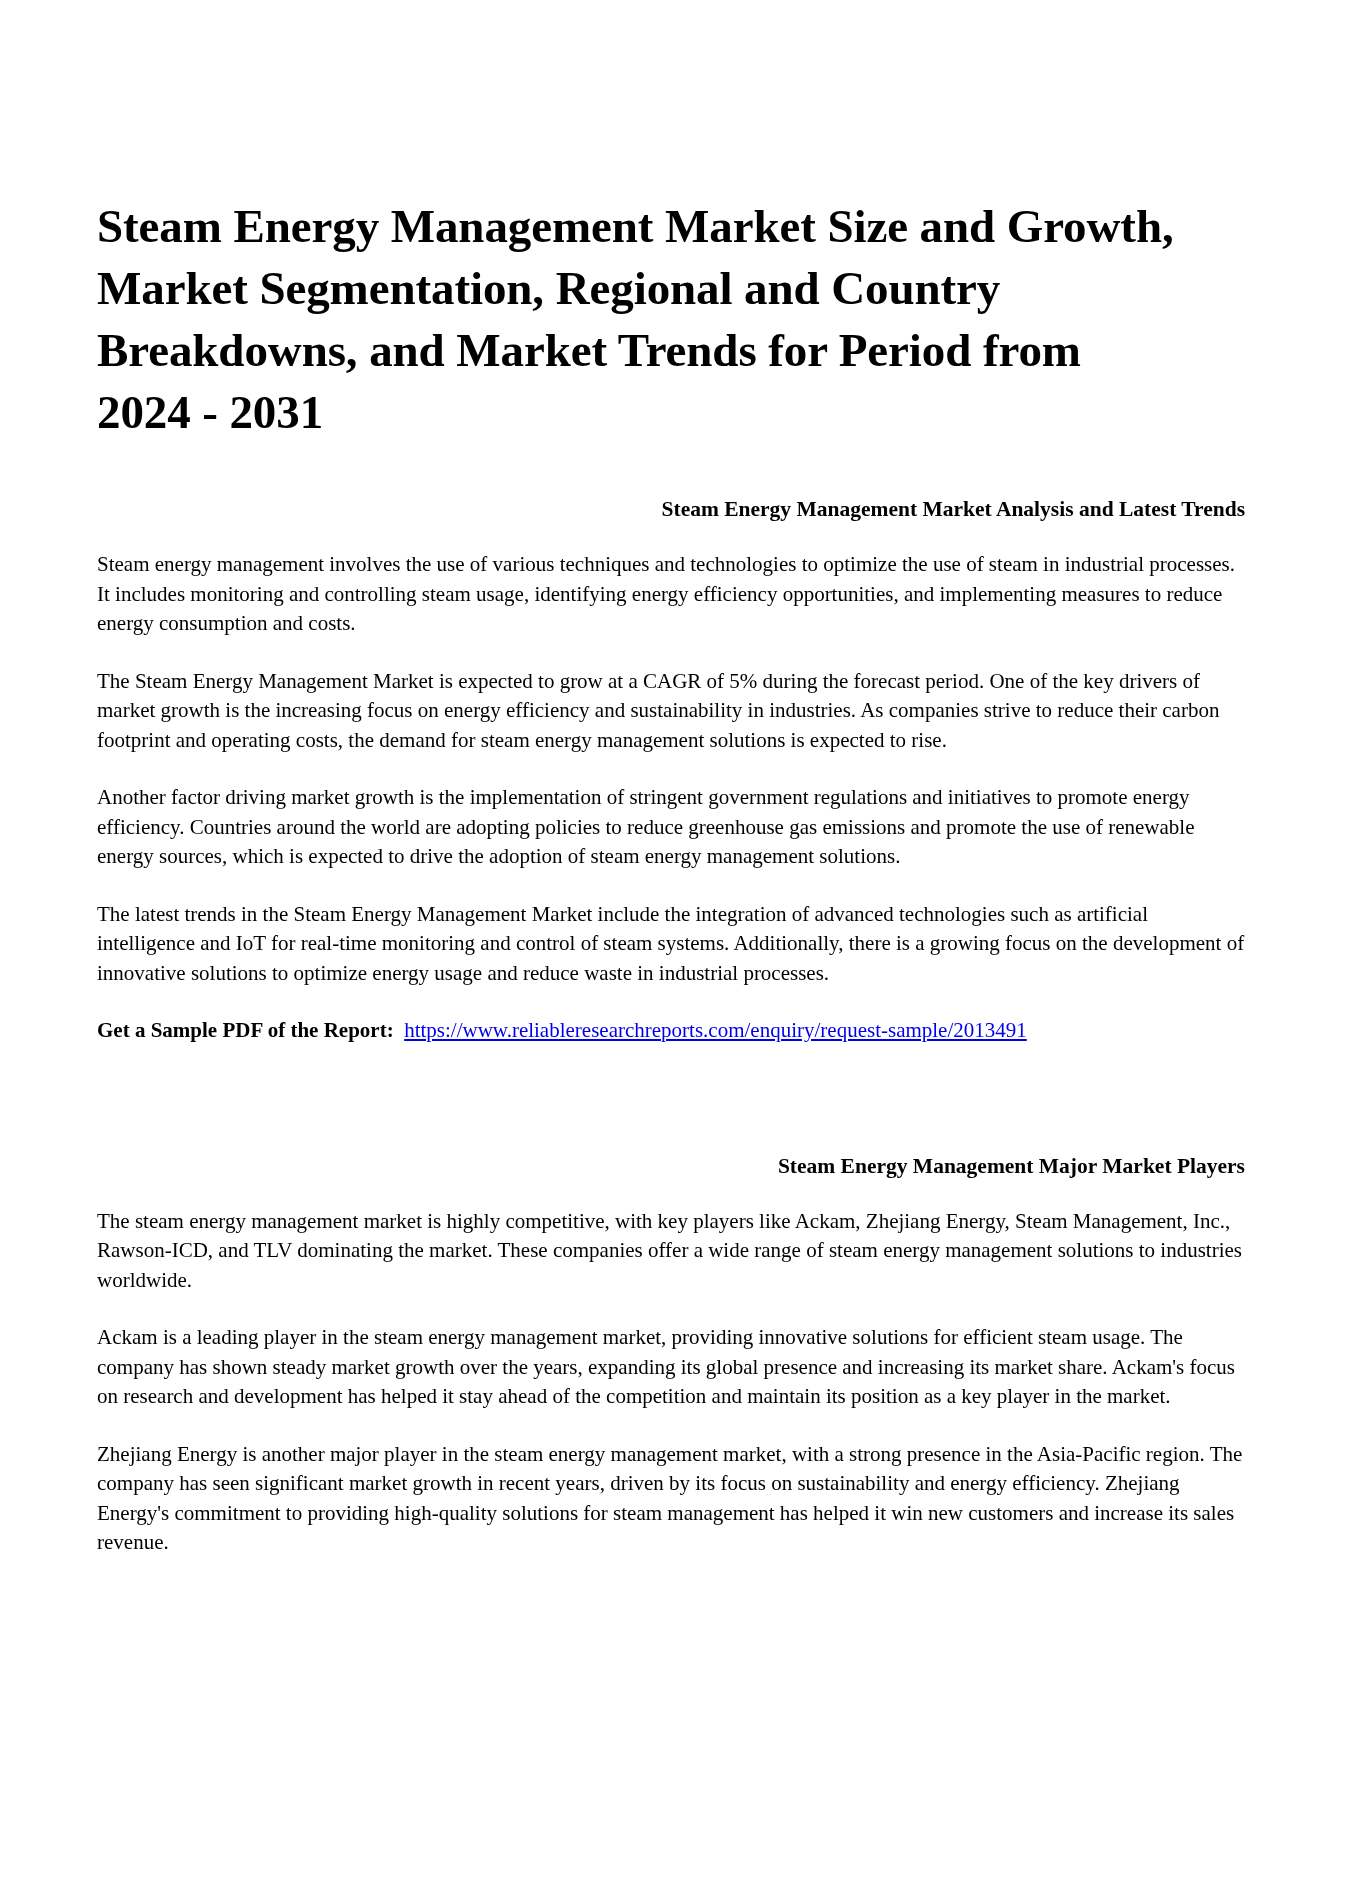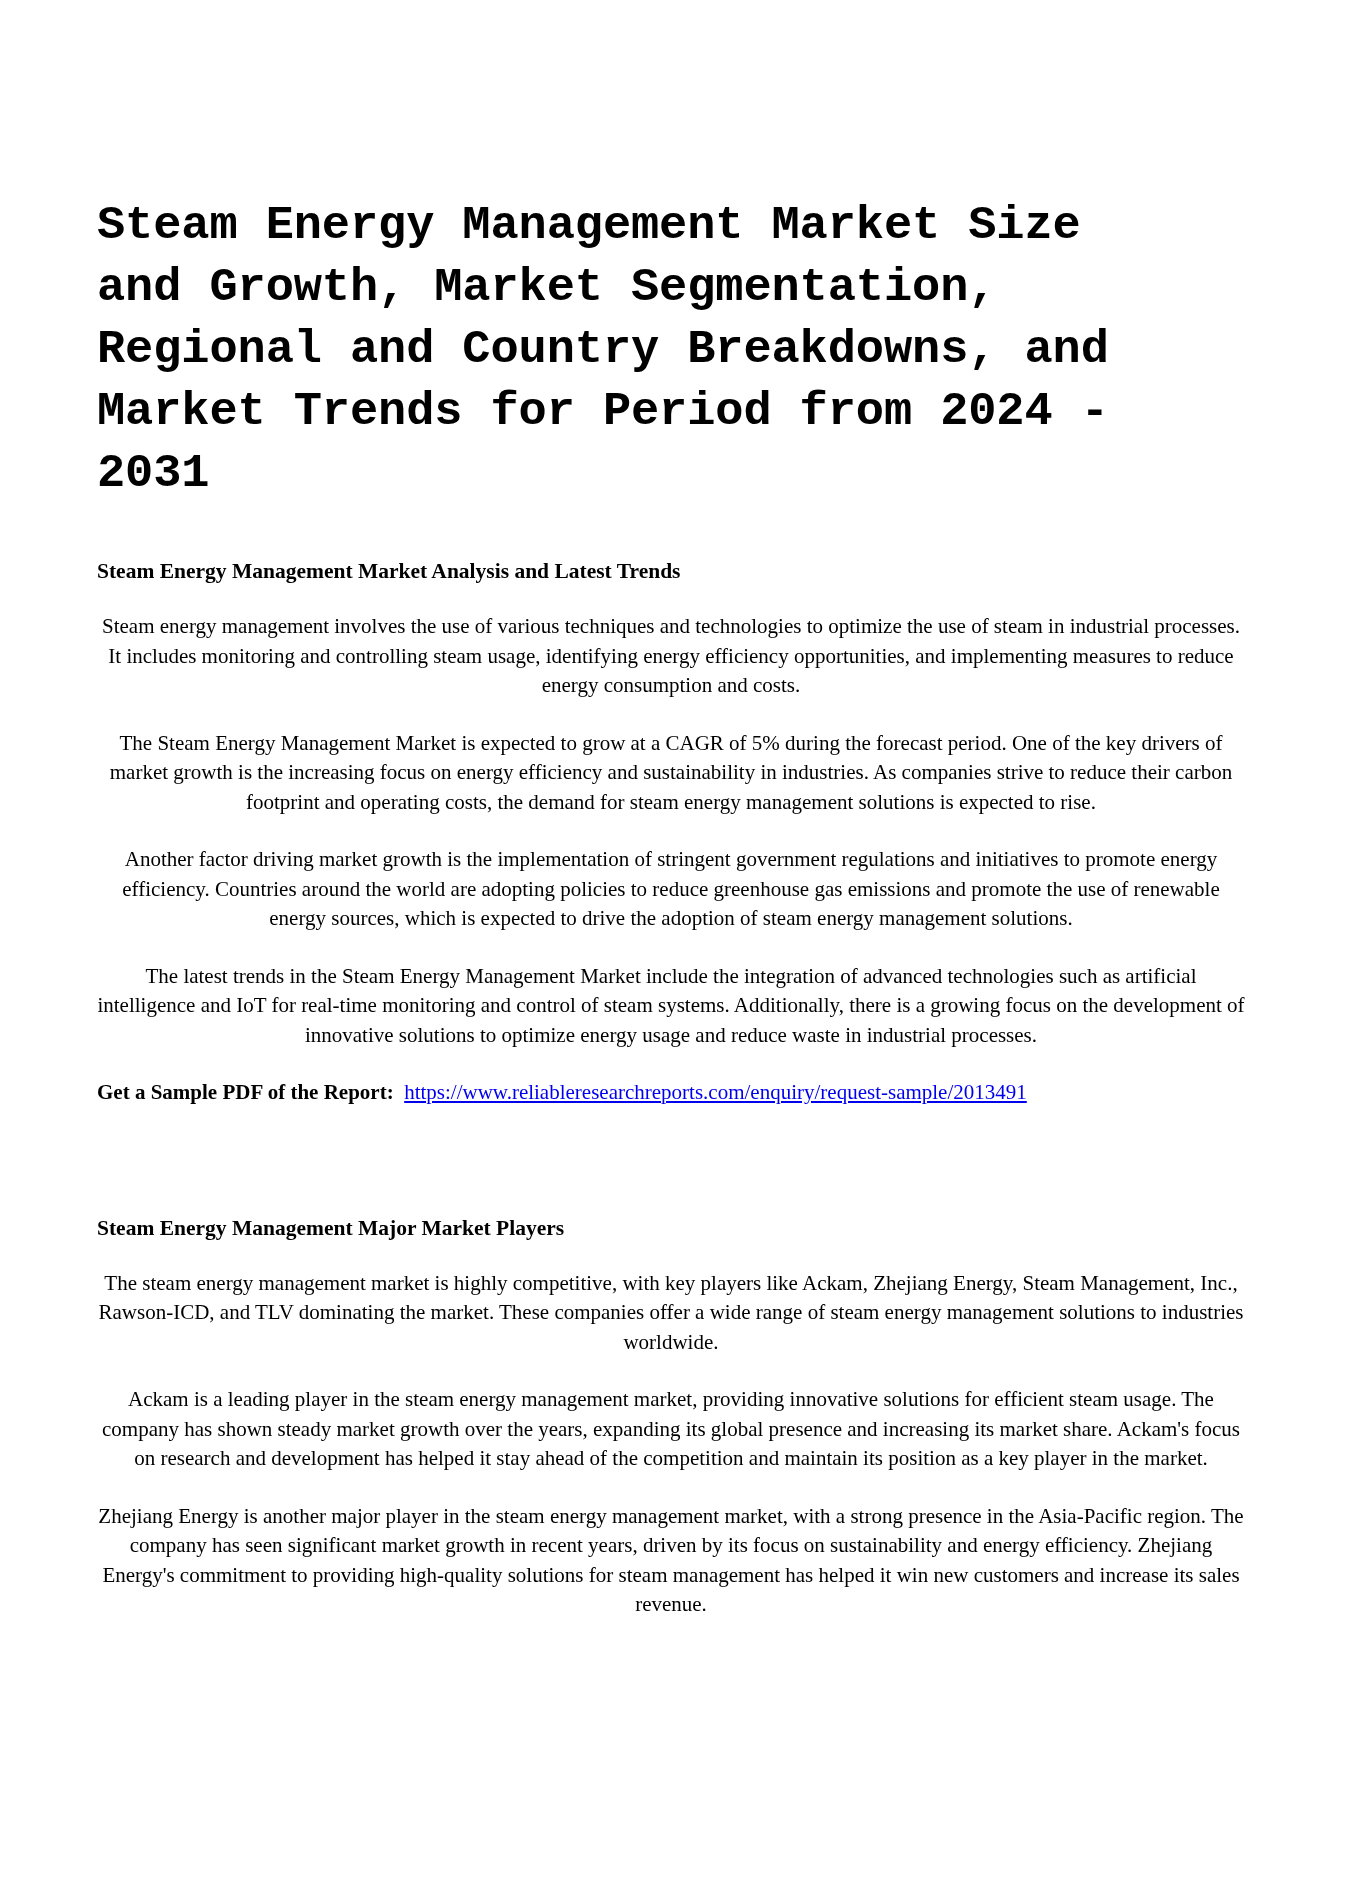--- a/index.html
+++ b/index.html
@@ -16,48 +16,49 @@
   }
   .page {
     position: relative;
     width: 1345px;
     height: 1903px;
     background: #ffffff;
     box-sizing: border-box;
     padding: 195px 100px 0 97px;
   }
   .doc-title {
-    font-family: Liberation Mono, monospace;
+    font-family: Liberation Serif, serif;
     font-weight: bold;
     font-size: 47px;
     line-height: 62px;
     letter-spacing: -0.1px;
     margin: 0 0 52px 0;
     padding: 0;
     max-width: 1085px;
     color: #000000;
   }
   .section-heading {
     font-family: "Liberation Serif", "DejaVu Serif", serif;
     font-weight: bold;
     font-size: 21.5px;
     line-height: 29px;
     margin: 0 0 26px 0;
     padding: 0;
     color: #000000;
+    text-align: right;
   }
   p.body-text {
     font-family: "Liberation Serif", "DejaVu Serif", serif;
     font-size: 21px;
     line-height: 29.5px;
     margin: 0 0 28px 0;
     padding: 0;
     color: #000000;
     max-width: 1150px;
-    text-align: center;
+    text-align: left;
   }
   p.body-text:last-child { margin-bottom: 3px; }
   .link-block {
     margin: 0 0 44px 0;
     font-size: 21px;
     line-height: 29.5px;
     max-width: 1150px;
   }
   .link-label {
     font-weight: bold;

